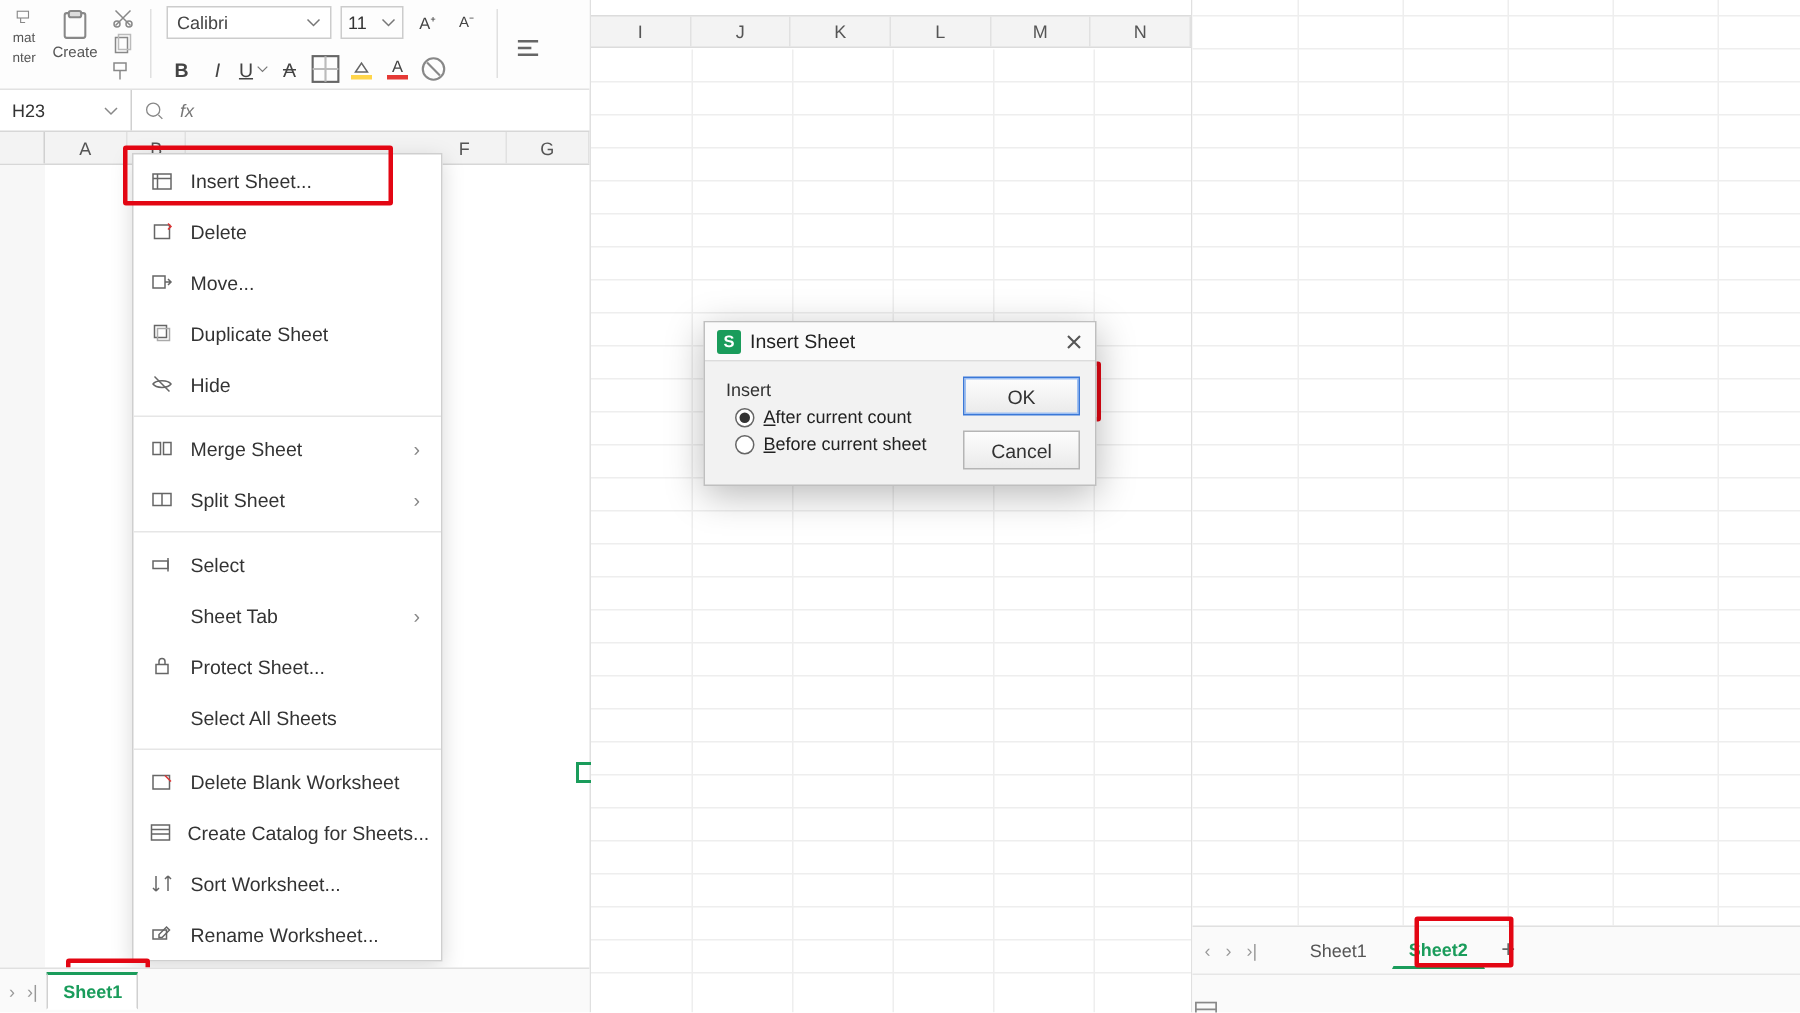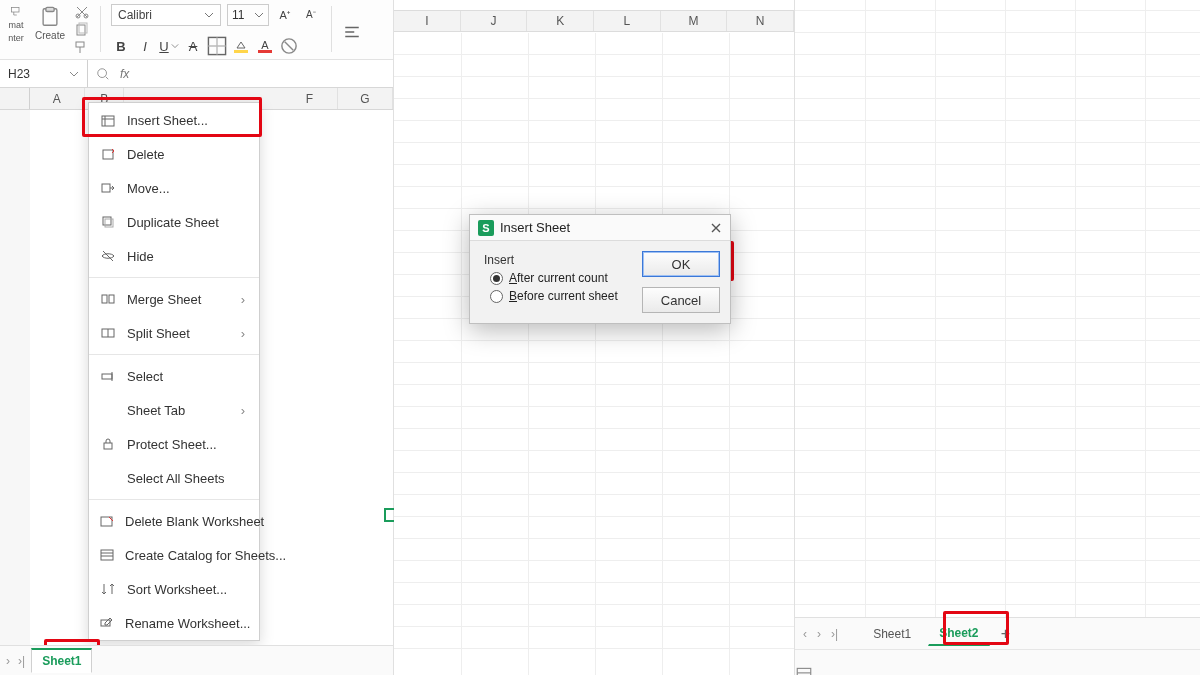--- a/index.html
+++ b/index.html
@@ -323,21 +323,21 @@
     <div class="chcell">G</div>
   </div>
 
   <div class="grid" style="position:absolute; top:110px; bottom:30px; left:0; right:0;">
     <div class="rownums"></div>
     <div class="cells">
       <div class="cursor-br" style="left:354px; top:398px;"></div>
     </div>
   </div>
 
-  <div class="ctxmenu" style="left:88px; top:102px; width:172px;">
+  <div class="ctxmenu" style="left:88px; top:102px; width:207px;">
     <div class="ctx-item">
       <span class="cicon">
           <svg viewBox="0 0 16 16">
             <rect x="2" y="4" width="12" height="10" fill="none" stroke="#666"></rect>
             <path d="M2 7h12M5 4v10" stroke="#666"></path>
           </svg>
         </span>
       <span>Insert Sheet...</span>
     </div>
     <div class="ctx-item">

